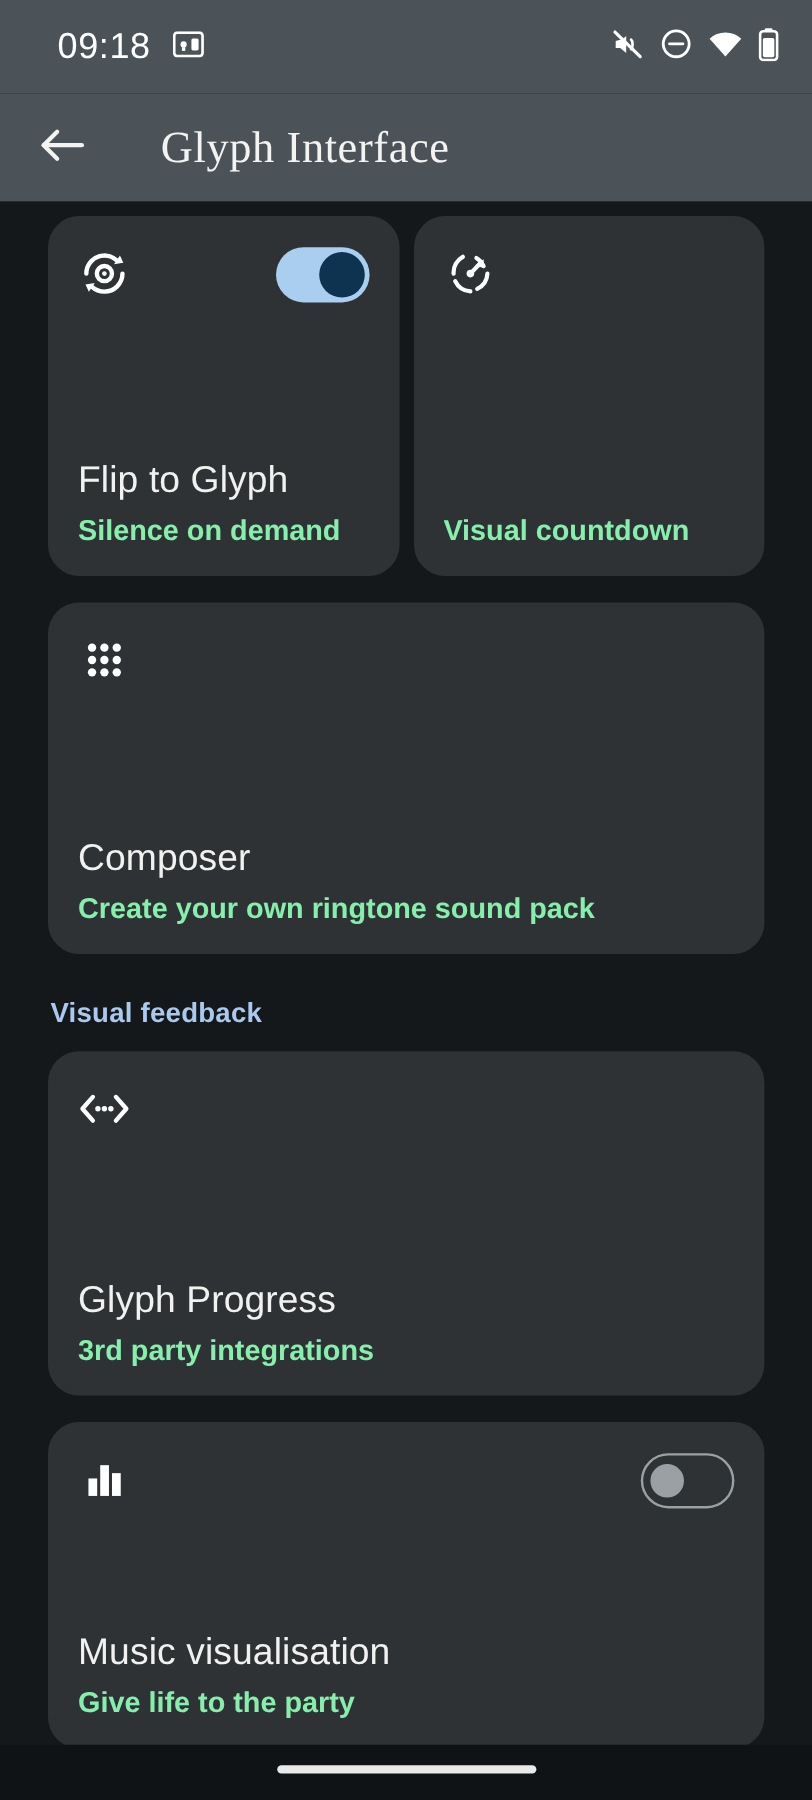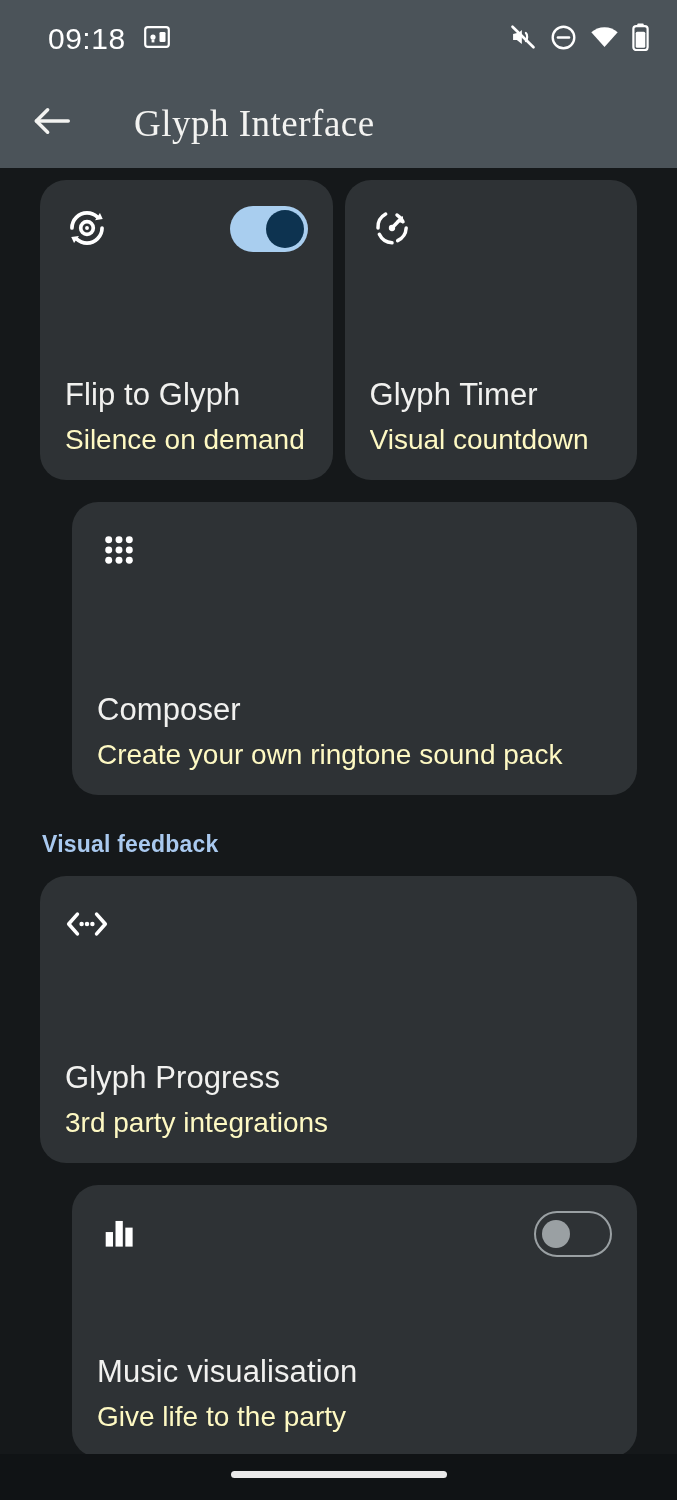--- a/index.html
+++ b/index.html
@@ -86,21 +86,21 @@
   .card {
     background: #2e3235;
     border-radius: 26px;
     padding: 26px 25px 22px 25px;
     display: flex;
     flex-direction: column;
     position: relative;
     cursor: pointer;
   }
   .card.half { flex: 1 1 0; min-width: 0; }
-  .card.full { width: 100%; margin-left: 32px; }
+  .card.full { width: 100%; }
 
   .card-head {
     display: flex;
     align-items: flex-start;
     justify-content: space-between;
     min-height: 46px;
   }
   .card-icon {
     width: 44px;
     height: 44px;
@@ -113,25 +113,25 @@
   .card-body { margin-top: auto; }
 
   .card-title {
     color: #f1f1ef;
     font-size: 31px;
     line-height: 1.28;
     font-weight: 400;
     letter-spacing: 0.1px;
   }
   .card-sub {
-    color: #fef9c3;
-    font-size: 28px;
+    color: #86efac;
+    font-size: 24px;
     line-height: 1.3;
     margin-top: 7px;
-    font-weight: 400;
+    font-weight: 700;
     white-space: nowrap;
     overflow: hidden;
   }
 
   
   .h-pair { height: 300px; }
   .h-composer { height: 293px; }
   .h-pair2 { height: 287px; }
   .h-music { height: 272px; }
 
@@ -282,21 +282,20 @@
               <path d="M4.4 15.8a9 9 0 0 0 7.6 5.1" fill="none" stroke="#ffffff" stroke-width="2.1" stroke-linecap="round"></path>
               <path d="M15.4 19.6a9 9 0 0 0 5.1-7.6" fill="none" stroke="#ffffff" stroke-width="2.1" stroke-linecap="round"></path>
               <path d="M18.6 8.2a9 9 0 0 0-3.6-4" fill="none" stroke="#ffffff" stroke-width="2.1" stroke-linecap="round"></path>
               <line x1="12" y1="12" x2="17.4" y2="6.3" stroke="#ffffff" stroke-width="2.1" stroke-linecap="round"></line>
               <polygon points="18.6,4.8 18.6,9.2 14.4,8.0" fill="#ffffff"></polygon>
               <circle cx="12" cy="12" r="1.9" fill="#ffffff"></circle>
             </svg>
           </span>
         </div>
         <div class="card-body">
-          <div class="card-title">Glyph Timer</div>
           <div class="card-sub">Visual countdown</div>
         </div>
       </div>
 
     </div>
 
     <div class="row">
       <div class="card full h-composer">
         <div class="card-head">
           <span class="card-icon">

